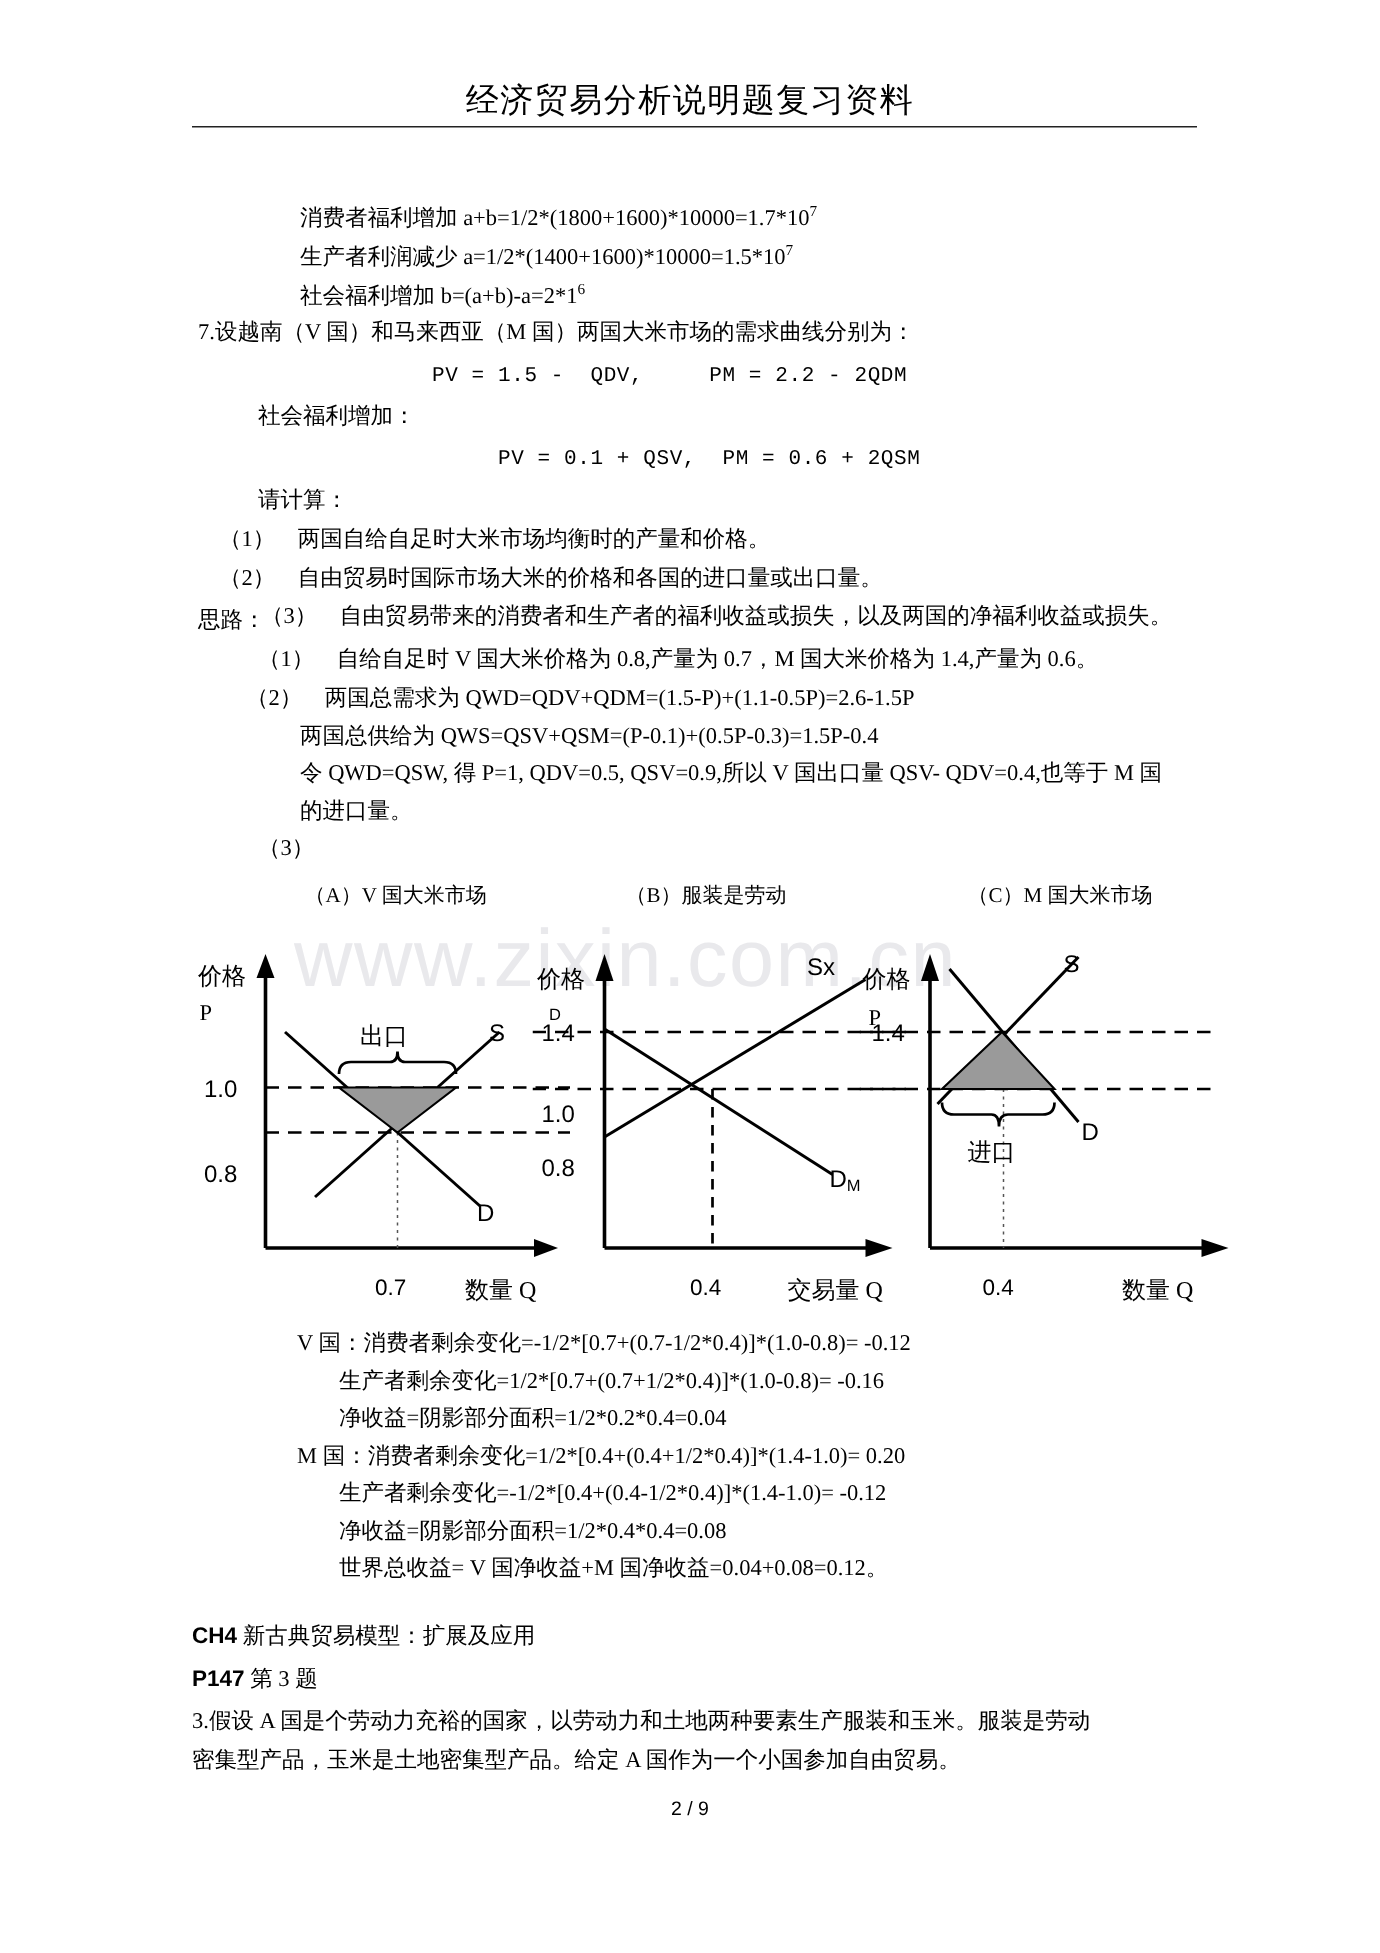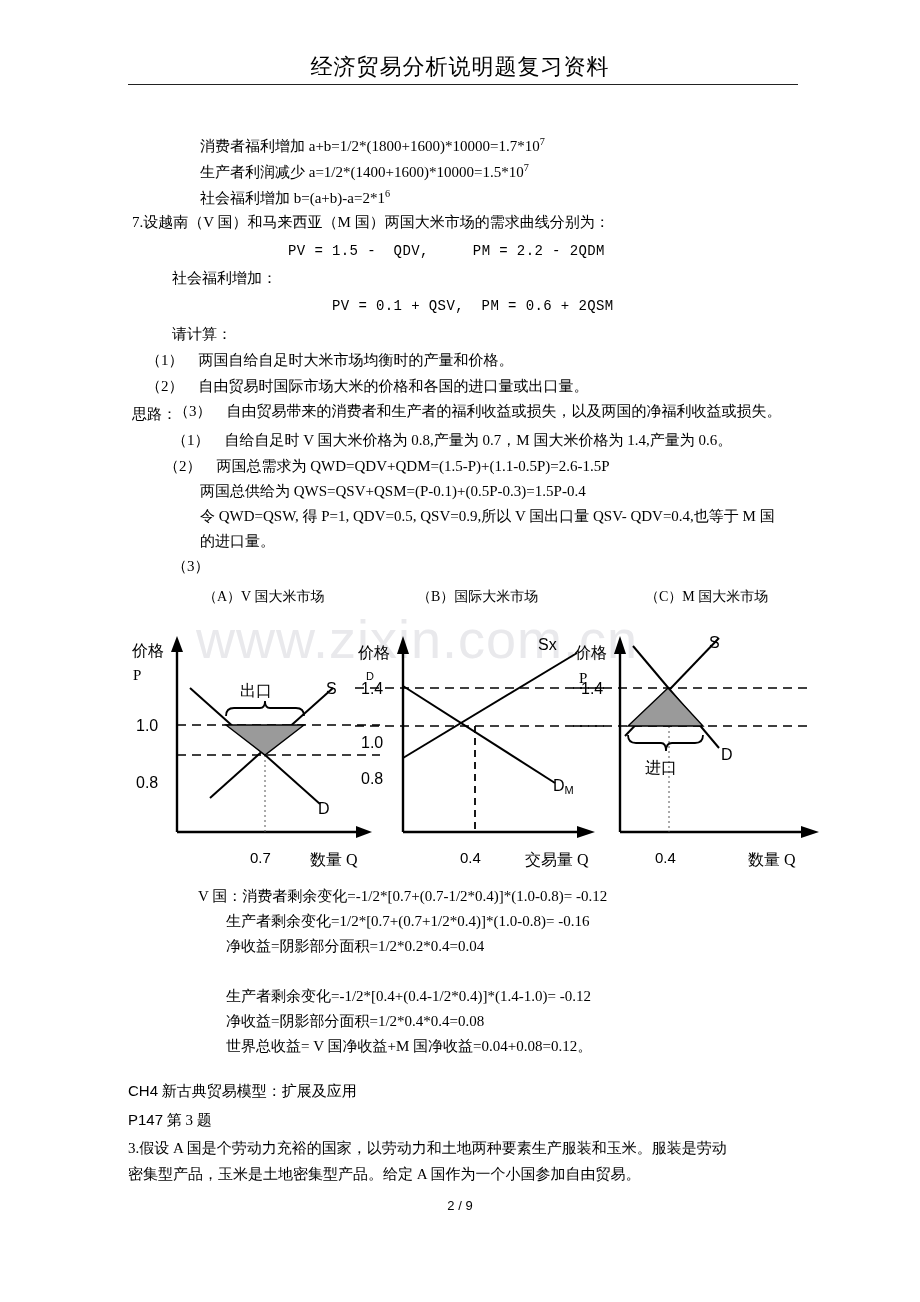--- a/index.html
+++ b/index.html
@@ -18,21 +18,21 @@
   }
   .hdr-rule{
     position:absolute;left:128px;right:122px;top:84px;
     border-bottom:1px solid #222;
   }
 
   
   .tx{position:absolute;white-space:pre;font-size:15px;line-height:1.0;}
   .mono{font-family:"Liberation Mono","DejaVu Sans Mono",monospace;letter-spacing:.4px;}
   .sans{font-family:"Liberation Sans","DejaVu Sans",sans-serif;}
-  .b{font-weight:400;}
+  .b{font-weight:700;}
   sup{font-size:.68em;vertical-align:super;}
 
   
   .wm{
     position:absolute;left:196px;top:608px;
     font-family:"Liberation Sans","DejaVu Sans",sans-serif;
     font-size:54px;color:#e9e9ec;letter-spacing:1px;
     z-index:0;pointer-events:none;user-select:none;white-space:nowrap;
   }
 
@@ -78,21 +78,21 @@
   <div class="tx" style="left:200px;top:484px;">两国总供给为 QWS=QSV+QSM=(P-0.1)+(0.5P-0.3)=1.5P-0.4</div>
   <div class="tx" style="left:200px;top:509px;">令 QWD=QSW, 得 P=1, QDV=0.5, QSV=0.9,所以 V 国出口量 QSV- QDV=0.4,也等于 M 国</div>
   <div class="tx" style="left:200px;top:534px;">的进口量。</div>
   <div class="tx" style="left:172px;top:559px;">（3）</div>
 
   <div class="wm">www.zixin.com.cn</div>
 
   <div class="figs">
 
     <div class="figcap" style="left:203px;top:10px;">（A）V 国大米市场</div>
-    <div class="figcap" style="left:417px;top:10px;">（B）国际大米市场</div>
+    <div class="figcap" style="left:417px;top:10px;">（B）服装是劳动</div>
     <div class="figcap" style="left:645px;top:10px;">（C）M 国大米市场</div>
 
     <svg class="figsvg" style="left:130px;" width="250" height="270" viewBox="0 0 250 270">
 
       <g stroke="#000" stroke-width="2.4" fill="none">
         <line x1="47" y1="38" x2="47" y2="224"></line>
         <line x1="47" y1="224" x2="232" y2="224"></line>
       </g>
       <polygon points="47,28 41,44 53,44" fill="#000"></polygon>
       <polygon points="242,224 226,218 226,230" fill="#000"></polygon>
@@ -181,20 +181,21 @@
       <text x="175" y="257" font-family="Liberation Serif, serif" font-size="16">数量 Q</text>
       <text x="136" y="40" font-family="Liberation Sans, sans-serif" font-size="16">S</text>
       <text x="148" y="152" font-family="Liberation Sans, sans-serif" font-size="16">D</text>
       <text x="72" y="165" font-family="Liberation Serif, serif" font-size="16">进口</text>
     </svg>
   </div>
 
   <div class="tx" style="left:198px;top:889px;">V 国：消费者剩余变化=-1/2*[0.7+(0.7-1/2*0.4)]*(1.0-0.8)= -0.12</div>
   <div class="tx" style="left:226px;top:914px;">生产者剩余变化=1/2*[0.7+(0.7+1/2*0.4)]*(1.0-0.8)= -0.16</div>
   <div class="tx" style="left:226px;top:939px;">净收益=阴影部分面积=1/2*0.2*0.4=0.04</div>
+  <div class="tx" style="left:198px;top:964px;">M 国：消费者剩余变化=1/2*[0.4+(0.4+1/2*0.4)]*(1.4-1.0)= 0.20</div>
   <div class="tx" style="left:226px;top:989px;">生产者剩余变化=-1/2*[0.4+(0.4-1/2*0.4)]*(1.4-1.0)= -0.12</div>
   <div class="tx" style="left:226px;top:1014px;">净收益=阴影部分面积=1/2*0.4*0.4=0.08</div>
   <div class="tx" style="left:226px;top:1039px;">世界总收益= V 国净收益+M 国净收益=0.04+0.08=0.12。</div>
 
   <div class="tx" style="left:128px;top:1083px;"><span class="sans b">CH4</span><span> 新古典贸易模型：扩展及应用</span></div>
   <div class="tx" style="left:128px;top:1112px;"><span class="sans b">P147</span><span> 第 3 题</span></div>
   <div class="tx" style="left:128px;top:1141px;">3.假设 A 国是个劳动力充裕的国家，以劳动力和土地两种要素生产服装和玉米。服装是劳动</div>
   <div class="tx" style="left:128px;top:1167px;">密集型产品，玉米是土地密集型产品。给定 A 国作为一个小国参加自由贸易。</div>
 
   <div class="foot">2 / 9</div>

